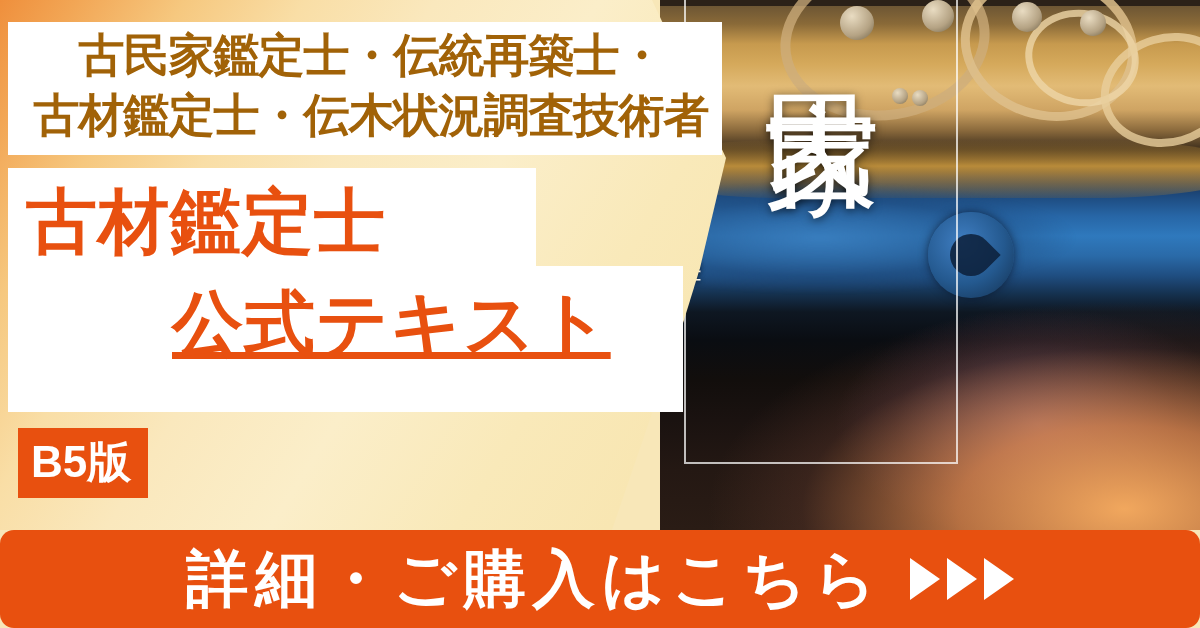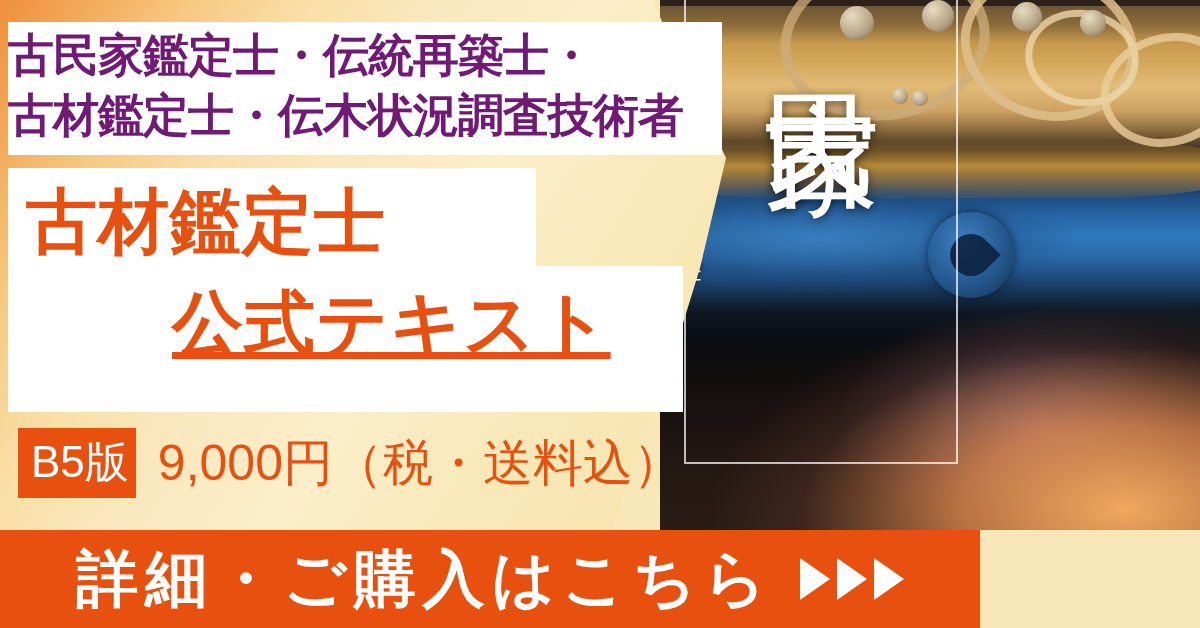--- a/index.html
+++ b/index.html
@@ -153,28 +153,29 @@
   .panel {
     position: absolute;
     background: #ffffff;
   }
   .panel-top { left: 8px; top: 22px; width: 714px; height: 133px; }
   .panel-mid { left: 8px; top: 168px; width: 528px; height: 100px; }
   .panel-low { left: 8px; top: 266px; width: 675px; height: 146px; }
 
   .heading-cert {
     position: absolute;
-    left: 8px; top: 26px;
+    left: 18px; top: 26px;
     width: 706px;
-    color: #701a75;
+    color: #a16207;
     font-size: 46px;
     font-weight: 700;
     line-height: 1.30;
     letter-spacing: -1px;
     white-space: pre-line;
+    text-align: center;
   }
 
   .heading-main1 {
     position: absolute;
     left: 26px; top: 186px;
     color: #e8500f;
     font-size: 71px;
     font-weight: 700;
     line-height: 1;
     letter-spacing: 1px;
@@ -194,44 +195,45 @@
   .price-row {
     position: absolute;
     left: 18px; top: 428px;
     display: flex;
     align-items: center;
   }
   .badge {
     background: #e8500f;
     color: #ffffff;
     font-size: 44px;
-    font-weight: 400;
-    line-height: 1;
-    padding: 12px 7px 14px 13px;
+    font-weight: 700;
+    line-height: 1;
+    padding: 12px 17px 14px 13px;
     letter-spacing: 0;
   }
   .price {
     color: #e8500f;
     font-size: 50px;
     font-weight: 400;
     line-height: 1;
     margin-left: 22px;
     letter-spacing: 0;
     white-space: nowrap;
   }
 
   
   .cta {
     position: absolute;
     left: 0; top: 530px;
-    width: 980px; height: 98px;
+    width: 1200px; height: 98px;
     background: #e8500f;
     display: flex;
     align-items: center;
     justify-content: center;
+    border-radius: 14px;
   }
   .cta-text {
     color: #ffffff;
     font-size: 62px;
     font-weight: 700;
     letter-spacing: 7px;
     line-height: 1;
     white-space: nowrap;
   }
   .cta-arrows {
@@ -287,21 +289,20 @@
 
   <div class="heading-cert">古民家鑑定士・伝統再築士・
 古材鑑定士・伝木状況調査技術者</div>
 
   <div class="heading-main1">古材鑑定士</div>
 
   <div class="heading-main2">公式テキスト</div>
 
   <div class="price-row">
     <div class="badge">B5版</div>
-    <div class="price">9,000円（税・送料込）</div>
   </div>
 
   <div class="cta">
     <div class="cta-text">詳細・ご購入はこちら</div>
     <div class="cta-arrows">
       <span class="arrow"></span>
       <span class="arrow"></span>
       <span class="arrow"></span>
     </div>
   </div>

